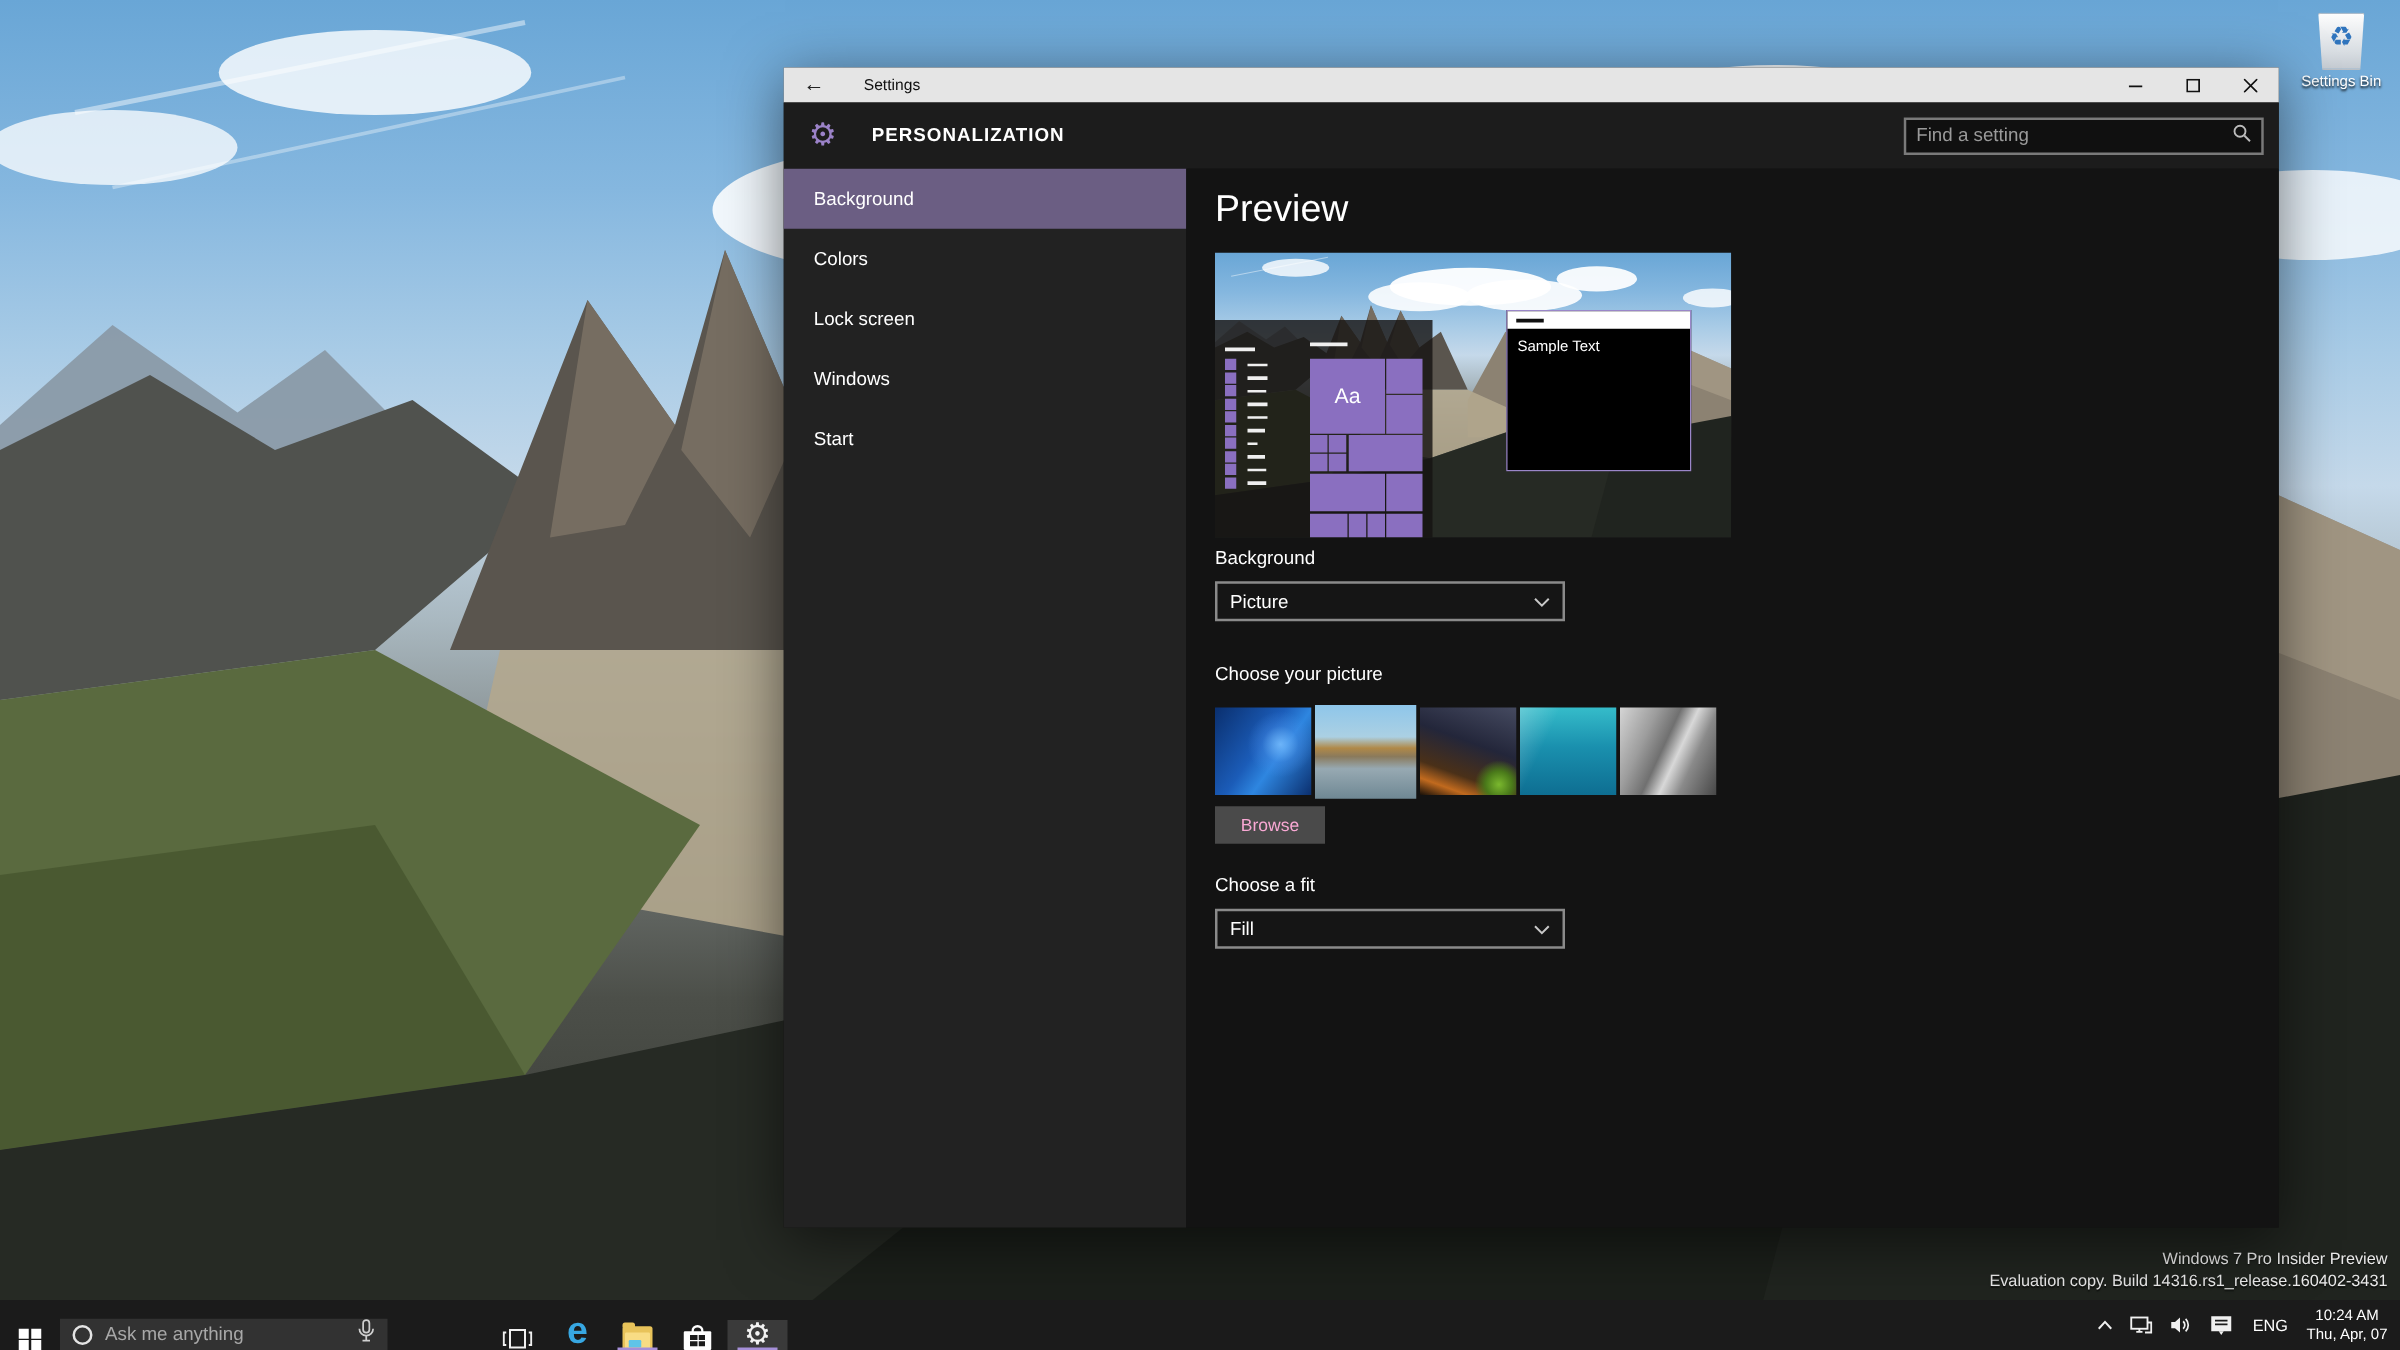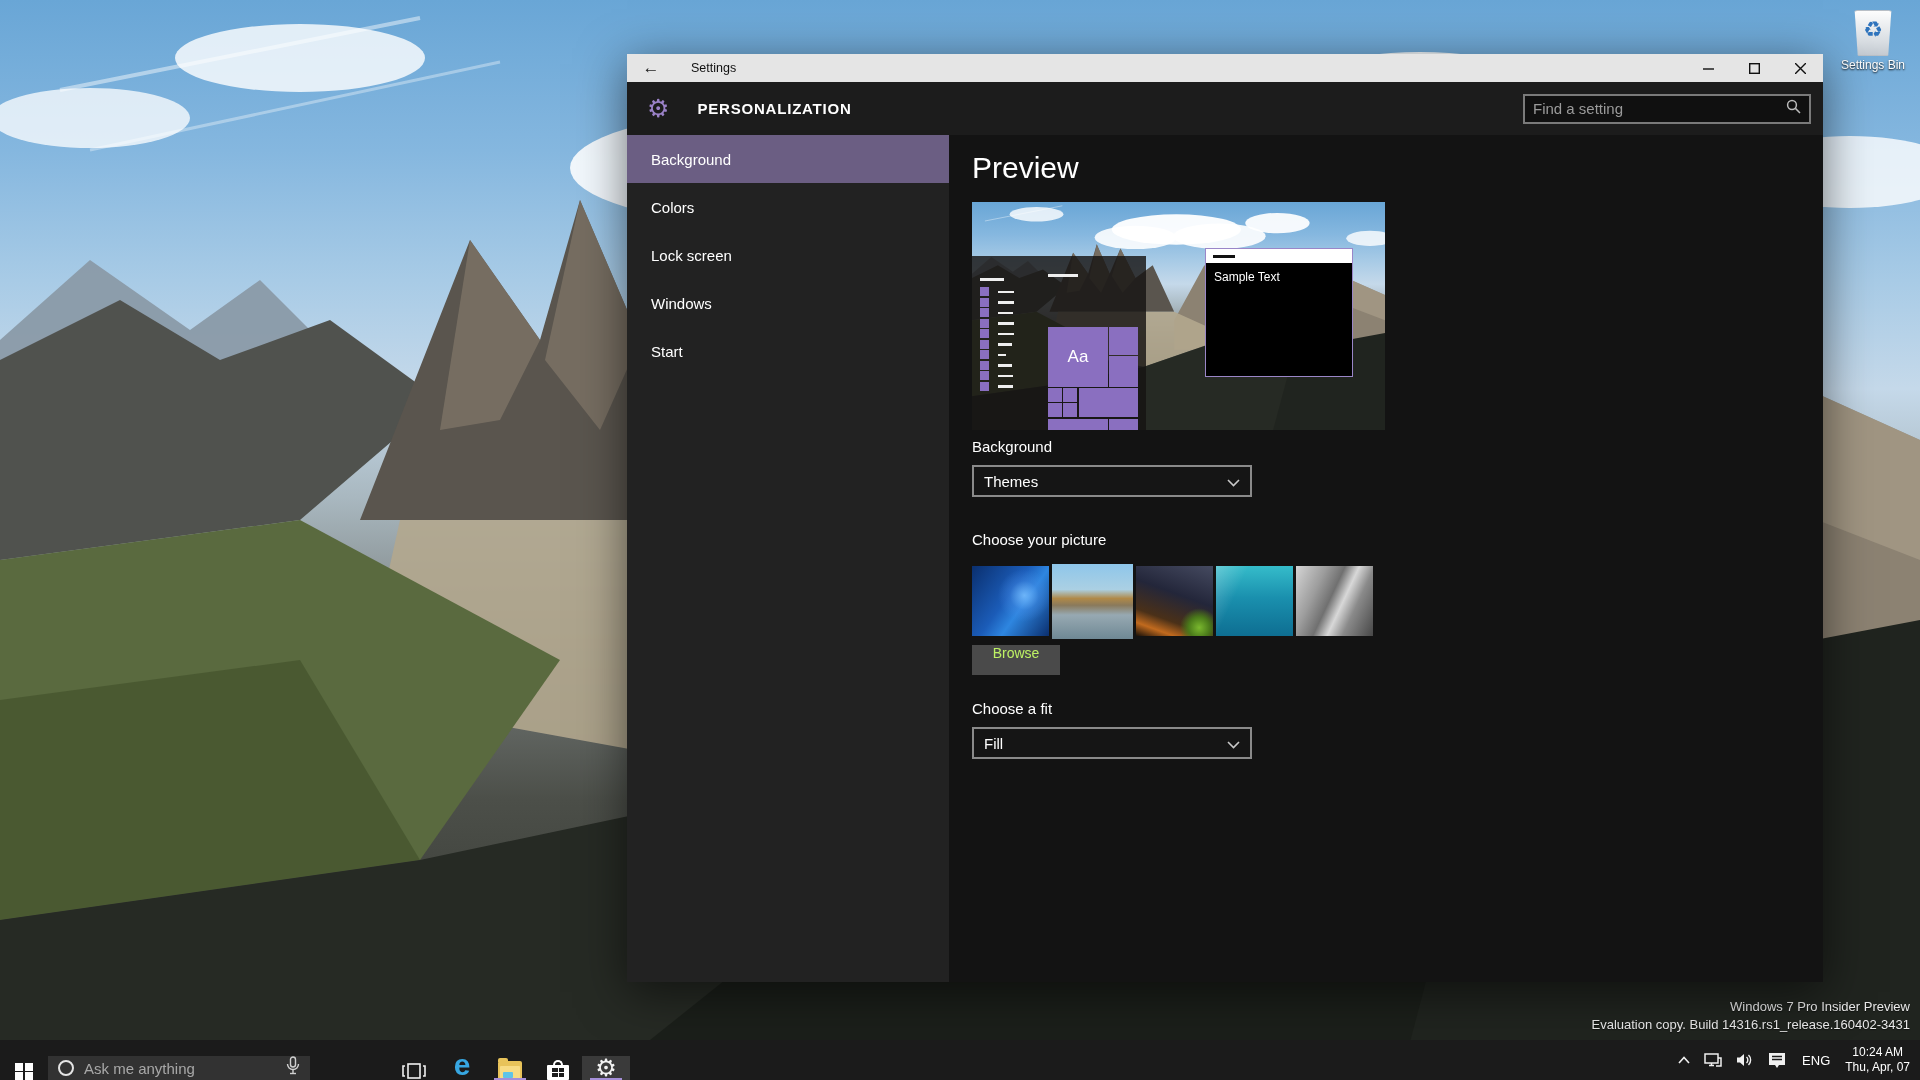--- a/index.html
+++ b/index.html
@@ -59,21 +59,21 @@
 
   
   .start-panel { position:absolute; left:0; top:54px; width:174px; height:174px; background:rgba(22,20,18,.82); }
   .rail { position:absolute; left:8px; top:22px; }
   .rail-header { width:24px; height:2.5px; background:#efefef; margin-bottom:6px; }
   .rail-row { display:flex; align-items:center; height:10.5px; }
   .rail-sq { width:9px; height:9px; background:#8a6fc0; }
   .rail-dash { height:2.5px; background:#efefef; margin-left:9px; }
   .tiles { position:absolute; left:76px; top:18px; }
   .tiles-header { width:30px; height:2.5px; background:#efefef; }
-  .tile { position:absolute; background:#8a6fc0;margin-top:40px; }
+  .tile { position:absolute; background:#8a6fc0; }
   .tile-aa { display:flex; align-items:center; justify-content:center; color:#fff; font-size:17px; }
 
   .sample-window { position:absolute; left:233px; top:46px; width:148px; height:129px;
     border:1px solid #9a86c8; background:#000; }
   .sample-titlebar { height:14px; background:#fff; display:flex; align-items:center; }
   .sample-dash { width:22px; height:3px; background:#111; margin-left:7px; }
   .sample-body { padding:7px 8px; color:#fff; font-size:12px; }
 
   .field-label { position:absolute; left:23px; color:#fff; font-size:15px; }
   .dropdown { position:absolute; left:23px; width:280px; height:32px; border:2px solid #8a8a8a;
@@ -91,21 +91,21 @@
   .thumb-night { background:
       radial-gradient(circle at 82% 88%, #7ab82e 0%, #4a7a1a 12%, rgba(0,0,0,0) 22%),
       linear-gradient(200deg,#454a60 0%,#23263a 42%,#4a3018 72%,#c16a1e 86%,#171009 100%); }
   .thumb-water { background:
       linear-gradient(115deg, rgba(255,255,255,.25) 0%, rgba(255,255,255,0) 30%),
       linear-gradient(180deg,#35bcca 0%,#1a90ae 45%,#0e6e92 100%); }
   .thumb-cliff { background:
       linear-gradient(115deg,#d5d5d5 0%,#9d9d9d 28%,#707070 45%,#d8d8d8 58%,#8a8a8a 72%,#474747 100%); }
 
   .browse-btn { position:absolute; left:23px; top:510px; width:88px; height:30px; background:#4a4a4a;
-    color:#bef264; font-size:14px; display:flex; align-items:flex-start; justify-content:center; }
+    color:#f9a8d4; font-size:14px; display:flex; align-items:center; justify-content:center; }
 
   
   .taskbar { position:absolute; left:0; bottom:0; width:1920px; height:40px; background:#1b1b1b;
     display:flex; align-items:flex-end; }
   .tb-btn { width:48px; display:flex; align-items:center; justify-content:center; position:relative; }
   .tb-btn.active { background:#3a3a3a; }
   .tb-underline { position:absolute; bottom:0; left:8px; right:8px; height:2px; background:#a58fd8; }
   .tb-search { width:262px; background:#323232; display:flex; align-items:center; padding:0 10px; }
   .cortana-ring { width:16px; height:16px; border:2px solid #e4e4e4; border-radius:50%; flex:none; }
   .tb-search input { flex:1; margin-left:10px; background:transparent; border:0; outline:none;
@@ -343,21 +343,21 @@
             <div class="sample-dash"></div>
           </div>
           <div class="sample-body">
             <span>Sample Text</span>
           </div>
         </div>
       </div>
 
       <div class="field-label" style="top:303px;">Background</div>
       <div class="dropdown" style="top:330px;">
-        <span>Themes</span>
+        <span>Picture</span>
         <span class="chev">
           <svg width="13" height="8" viewBox="0 0 13 8">
               <polyline points="1,1 6.5,6.5 12,1" fill="none" stroke="#c8c8c8" stroke-width="1.6"></polyline>
             </svg>
         </span>
       </div>
 
       <div class="field-label" style="top:396px;">Choose your picture</div>
       <div class="thumbs">
         <div class="thumb thumb-hero"></div>

